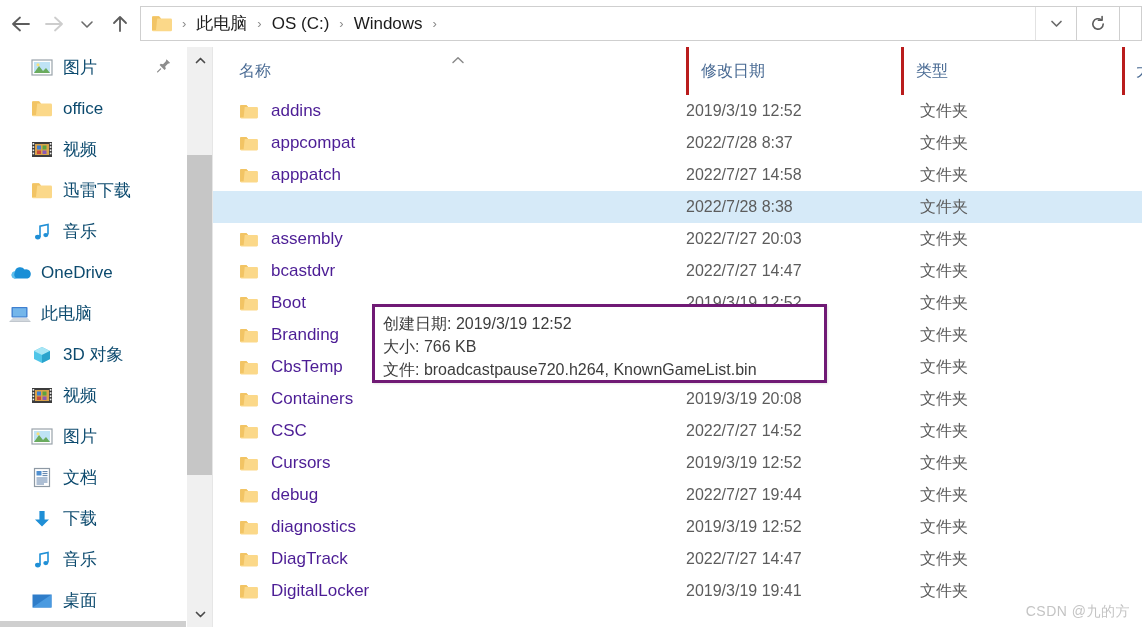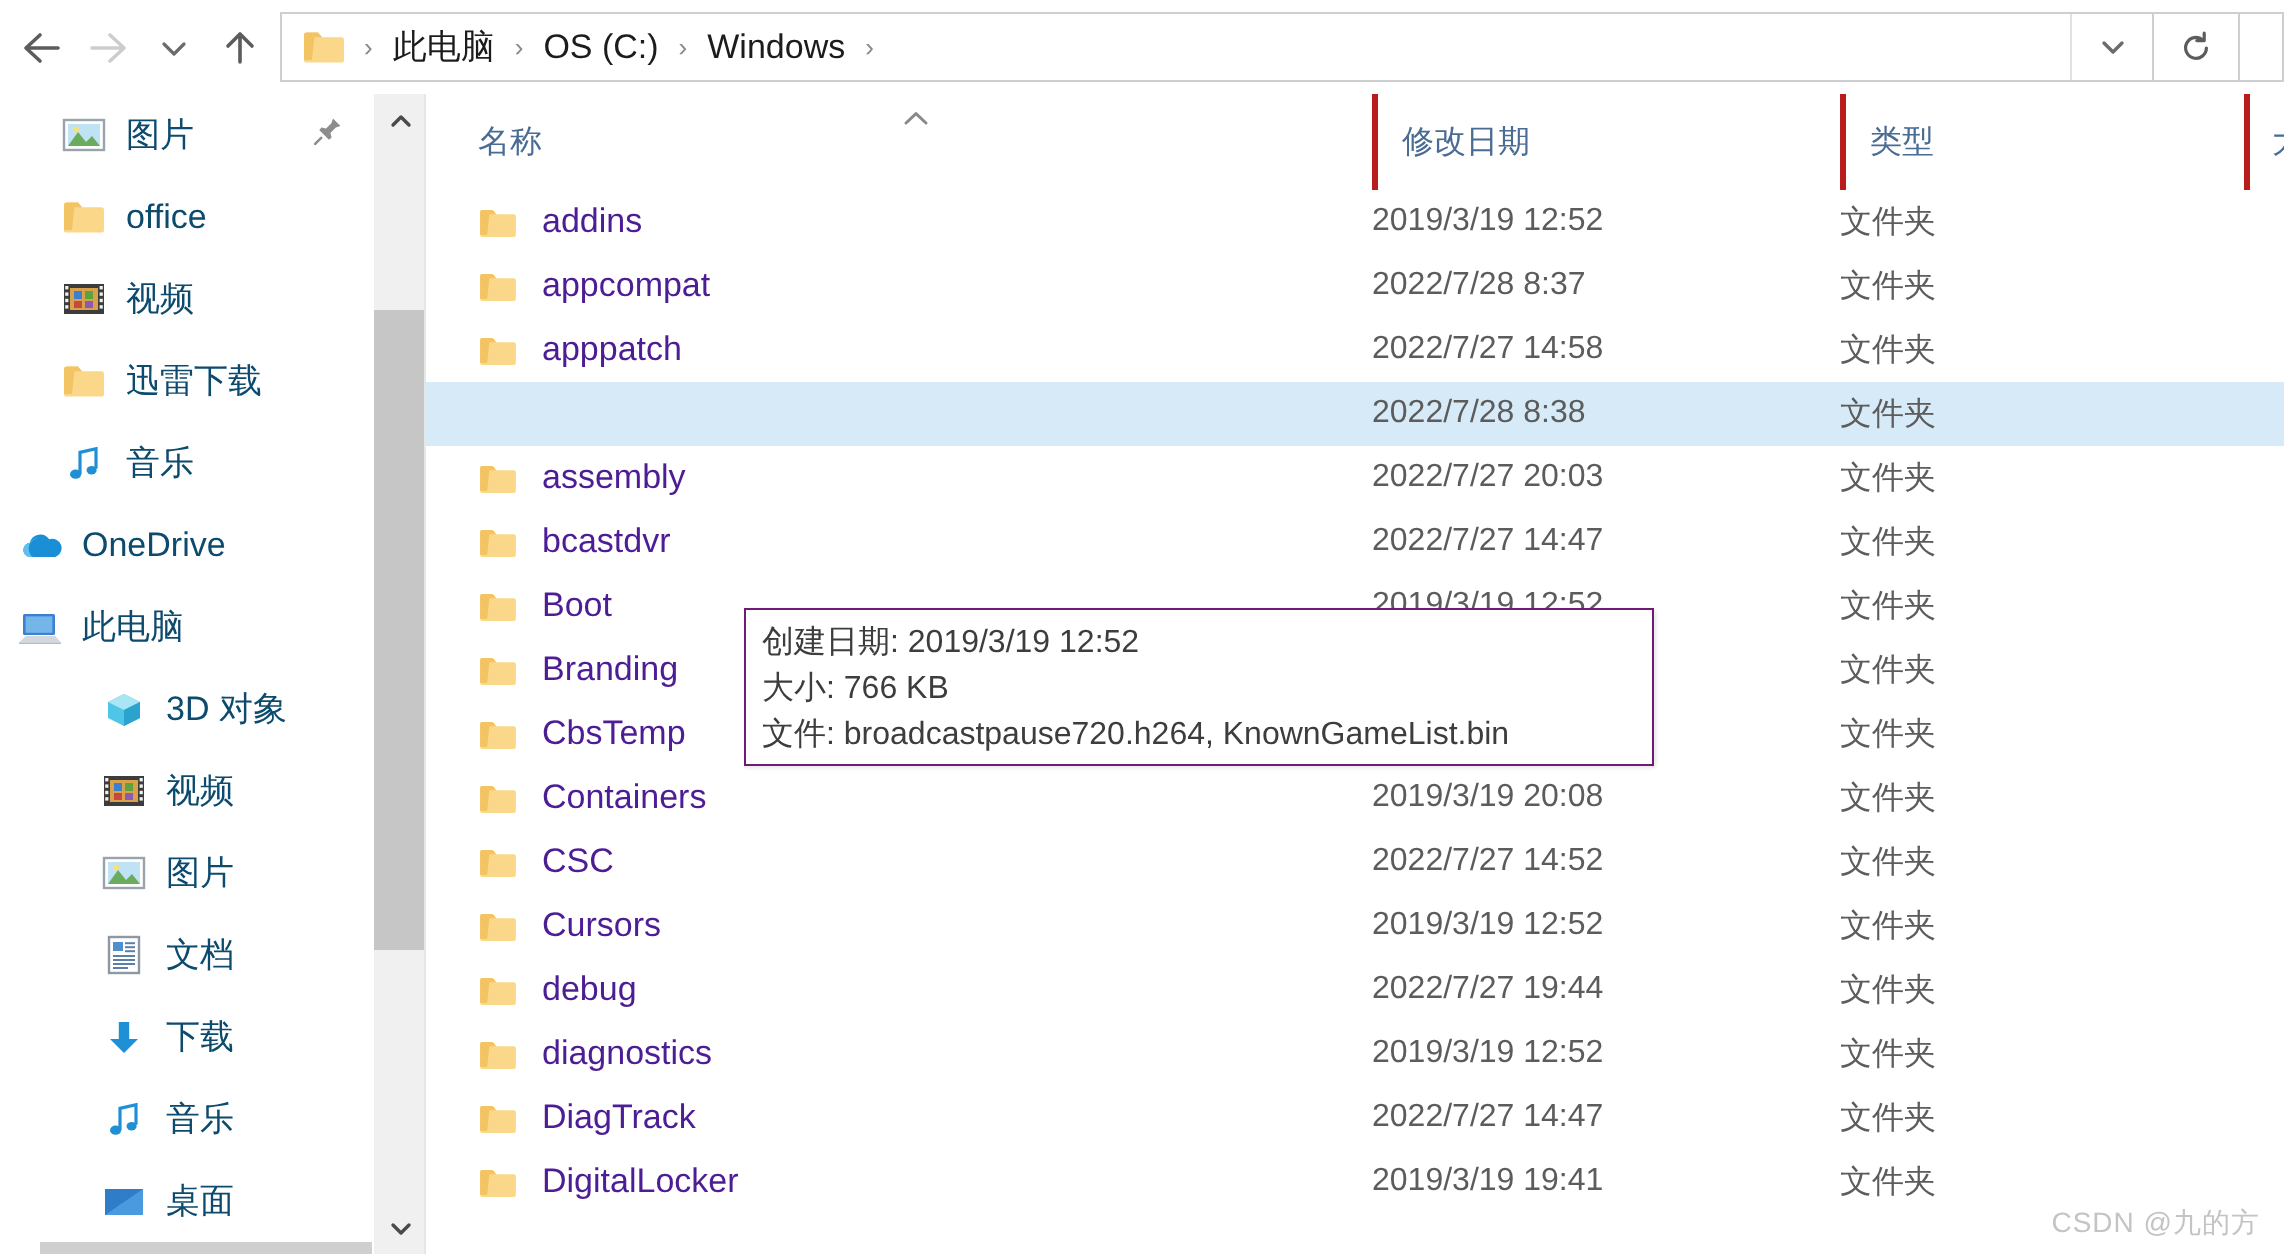--- a/index.html
+++ b/index.html
@@ -61,21 +61,21 @@
   .sidebar {
     position:absolute; left:0; top:47px; width:186px; height:580px;
     background:#ffffff; overflow:hidden;
   }
   .side-item {
     height:41px; display:flex; align-items:center;
     padding-left:8px; position:relative;
     font-size:17px; color:#0c4a6e; white-space:nowrap;
   }
   .side-item.indent1 { padding-left:30px; }
-  .side-item.indent2 { padding-left:30px;margin-left:20px; }
+  .side-item.indent2 { padding-left:30px; }
   .side-item.selected { background:#cfcfcf; }
   .side-ico {
     width:24px; height:24px; margin-right:9px;
     display:flex; align-items:center; justify-content:center;
     flex:0 0 auto;
   }
   .side-label { line-height:1; }
   .pin {
     position:absolute; right:14px; top:50%; transform:translateY(-50%);
   }
@@ -141,21 +141,21 @@
   .cell-type {
     position:absolute; left:707px; top:0; height:32px;
     display:flex; align-items:center;
     font-size:16px; color:#5c5c5c; white-space:nowrap;
   }
 
   
   .tooltip {
     position:absolute; left:372px; top:304px;
     width:455px; height:79px;
-    background:#ffffff; border:1px solid #701a75;
+    background:#ffffff; border:3px solid #701a75;
     padding:5px 8px 4px 8px;
     font-size:16px; color:#3d3d3d;
     box-shadow: 1px 1px 2px rgba(0,0,0,0.10);
     z-index: 50;
   }
   .tooltip div { line-height:23px; white-space:nowrap; }
 
   
   .watermark {
     position:absolute; right:12px; bottom:6px;
@@ -455,21 +455,21 @@
         <span>名称</span>
       </div>
       <div class="sort-caret">
         <svg width="16" height="10" viewBox="0 0 16 10">
           <path d="M3 7.5 L8 2.8 L13 7.5" stroke="#8a8a8a" stroke-width="1.5" fill="none" stroke-linecap="round" stroke-linejoin="round"></path>
         </svg>
       </div>
       <div class="col-h" style="left:473px; width:234px;">
         <span>修改日期</span>
       </div>
-      <div class="col-h" style="left:707px; width:202px;">
+      <div class="col-h" style="left:688px; width:202px;">
         <span>类型</span>
       </div>
       <div class="col-h" style="left:909px; width:20px; padding-left:11px;">
         <span>大</span>
       </div>
     </div>
 
     <div class="rows">
 
       <div class="row">

